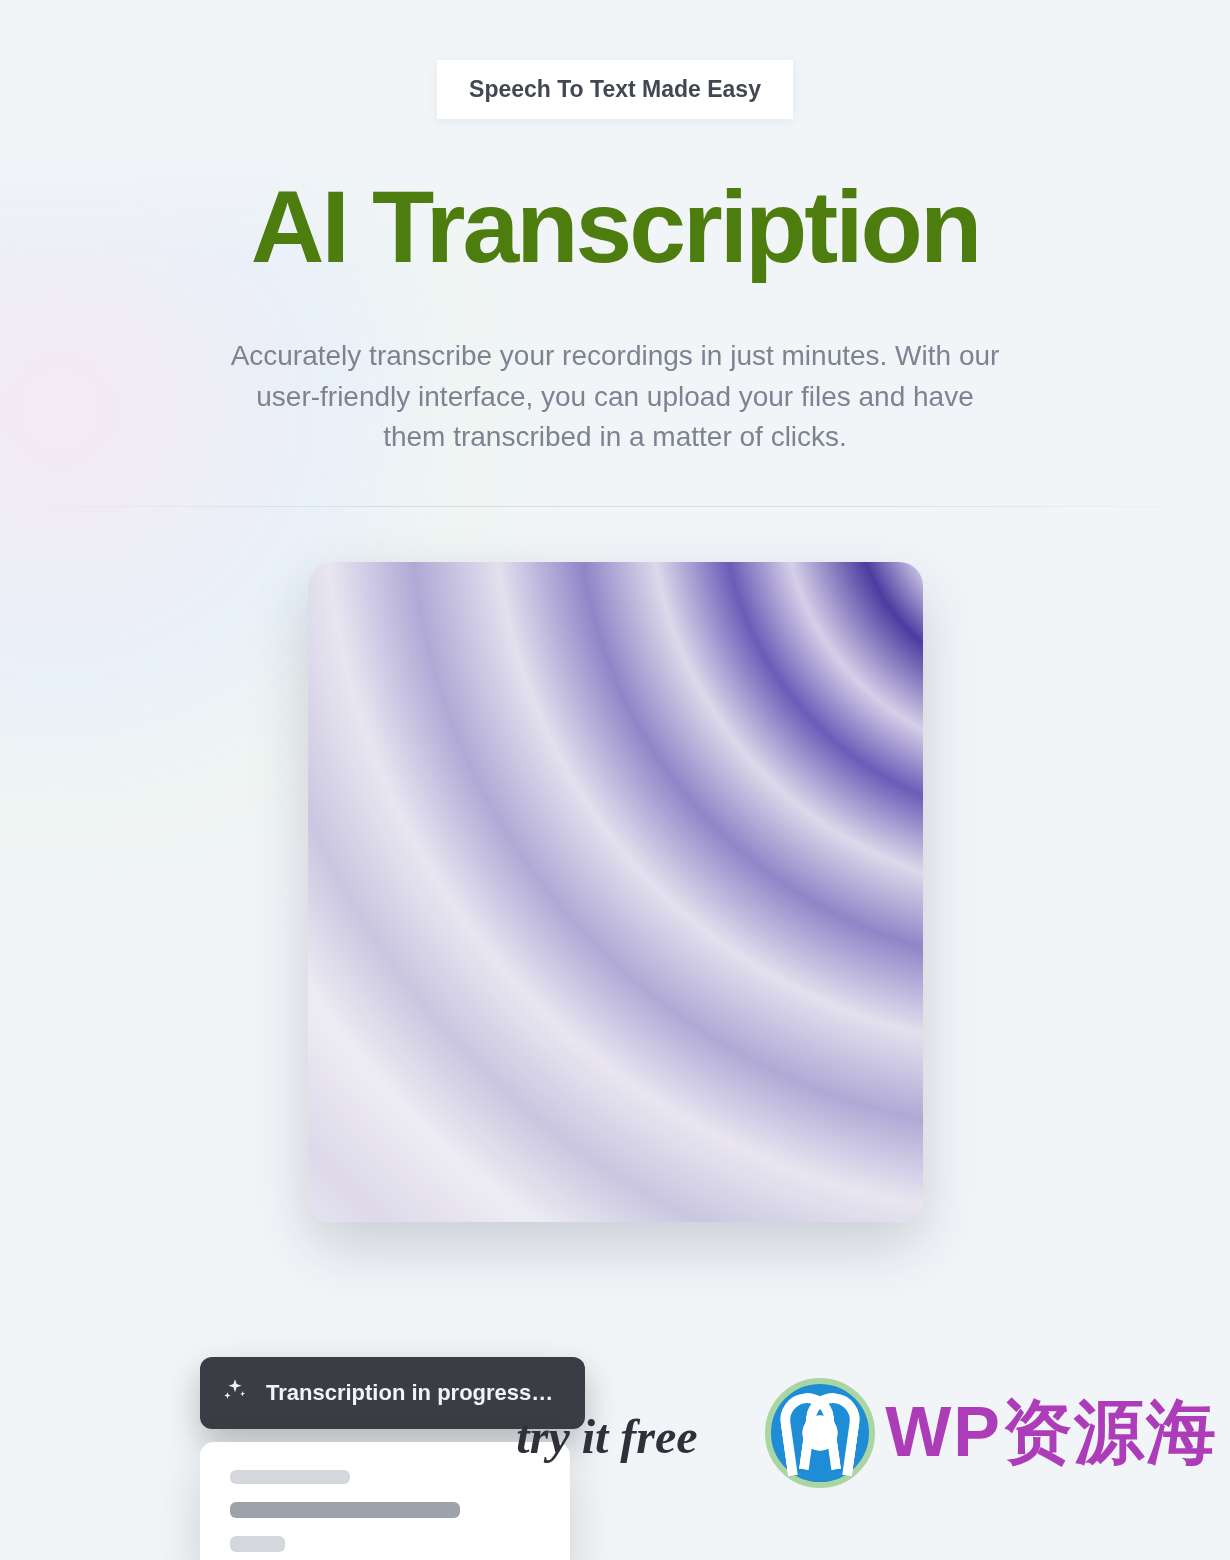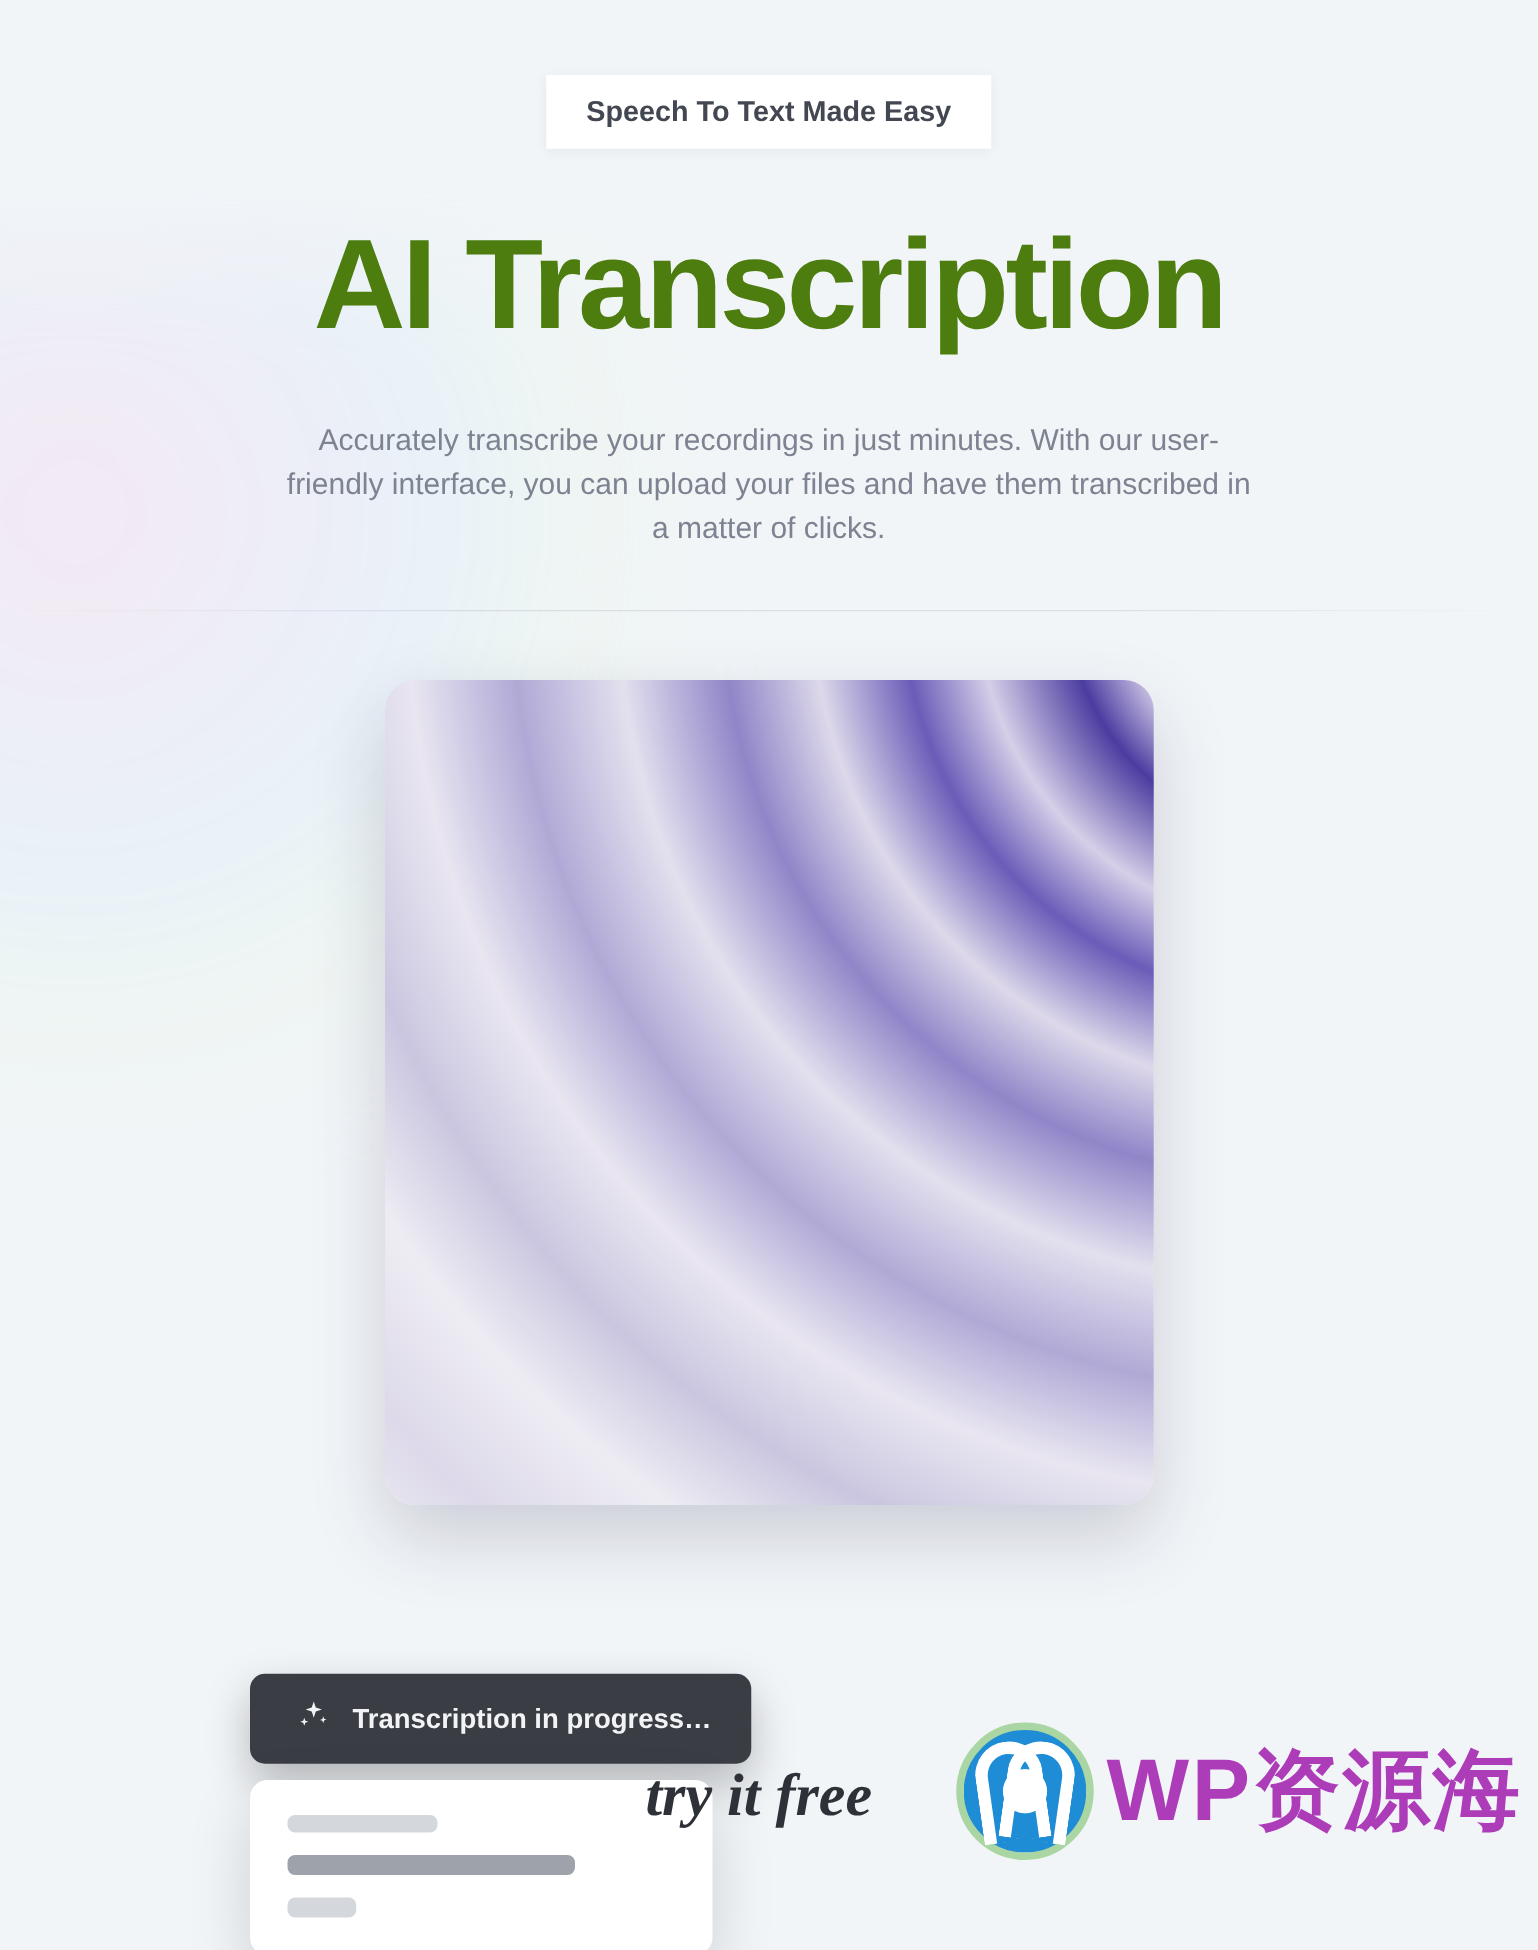--- a/index.html
+++ b/index.html
@@ -39,21 +39,21 @@
   margin-top: 50px;
   font-size: 102px;
   font-weight: 700;
   color: #4d7c0f;
   letter-spacing: -3px;
 }
 .subtitle {
   margin-top: 50px;
   max-width: 780px;
   text-align: center;
-  font-size: 24px;
+  font-size: 28px;
   line-height: 1.45;
   color: #7d8391;
   font-weight: 400;
 }
 .divider {
   margin-top: 48px;
   width: 100%;
   height: 1px;
   background: linear-gradient(90deg, transparent, #d9dde4 30%, #d9dde4 70%, transparent);
 }
@@ -78,21 +78,21 @@
       #ddd9ea 82%, #f1eff5 90%);
   box-shadow: 0 25px 60px rgba(30,25,60,0.18);
 }
 .pill {
   position: absolute;
   left: 200px;
   top: 795px;
   background: #3a3e44;
   color: #f1f3f5;
   border-radius: 12px;
-  padding: 20px 32px 20px 38px;
+  padding: 20px 32px 20px 22px;
   display: flex;
   align-items: center;
   gap: 18px;
   font-size: 22px;
   font-weight: 600;
   box-shadow: 0 15px 35px rgba(0,0,0,0.25);
 }
 .pill svg { width: 26px; height: 26px; }
 .skeleton {
   position: absolute;

